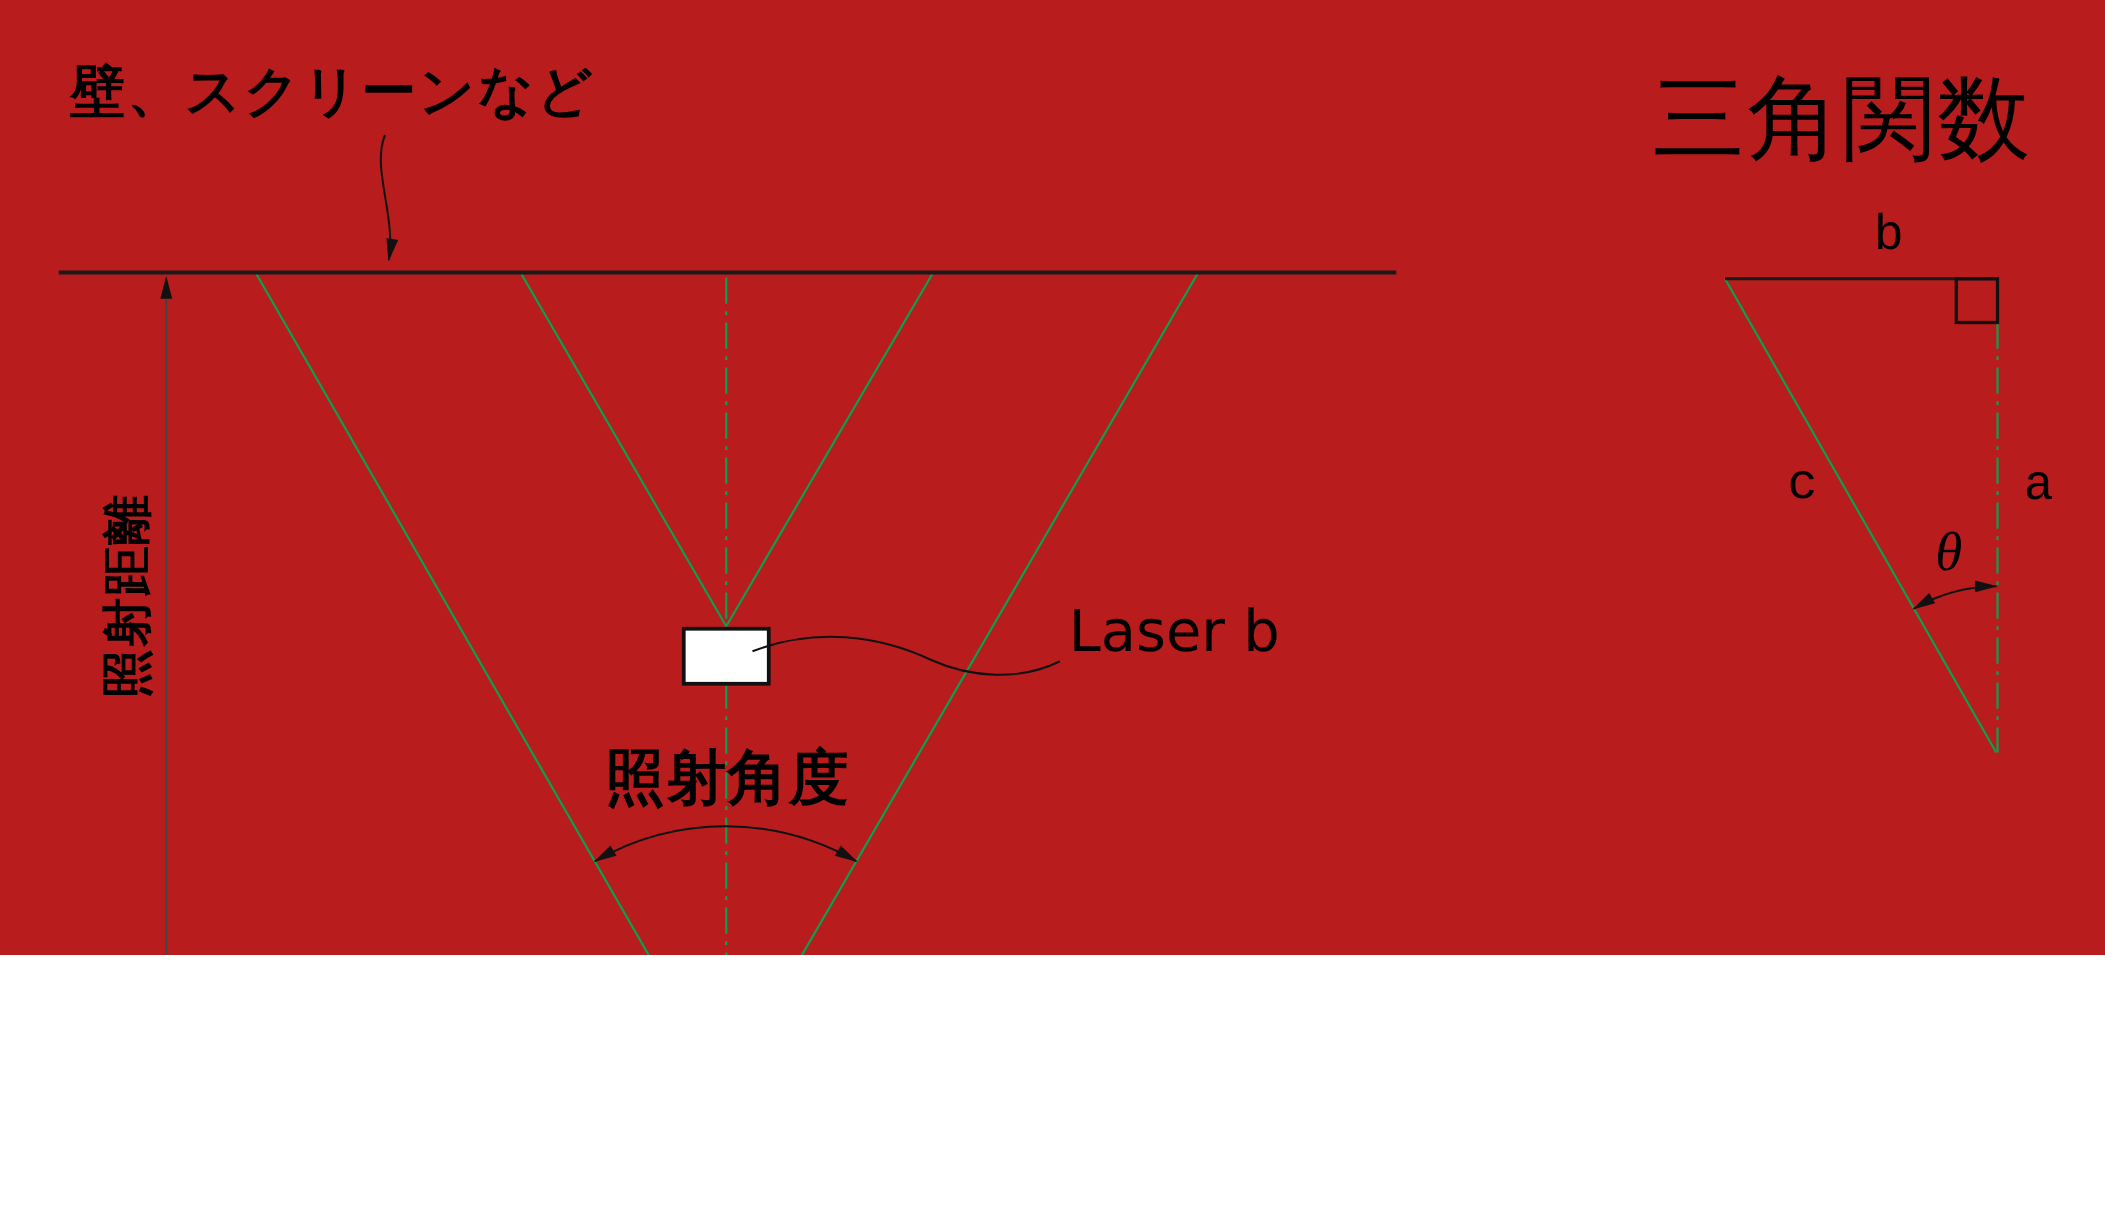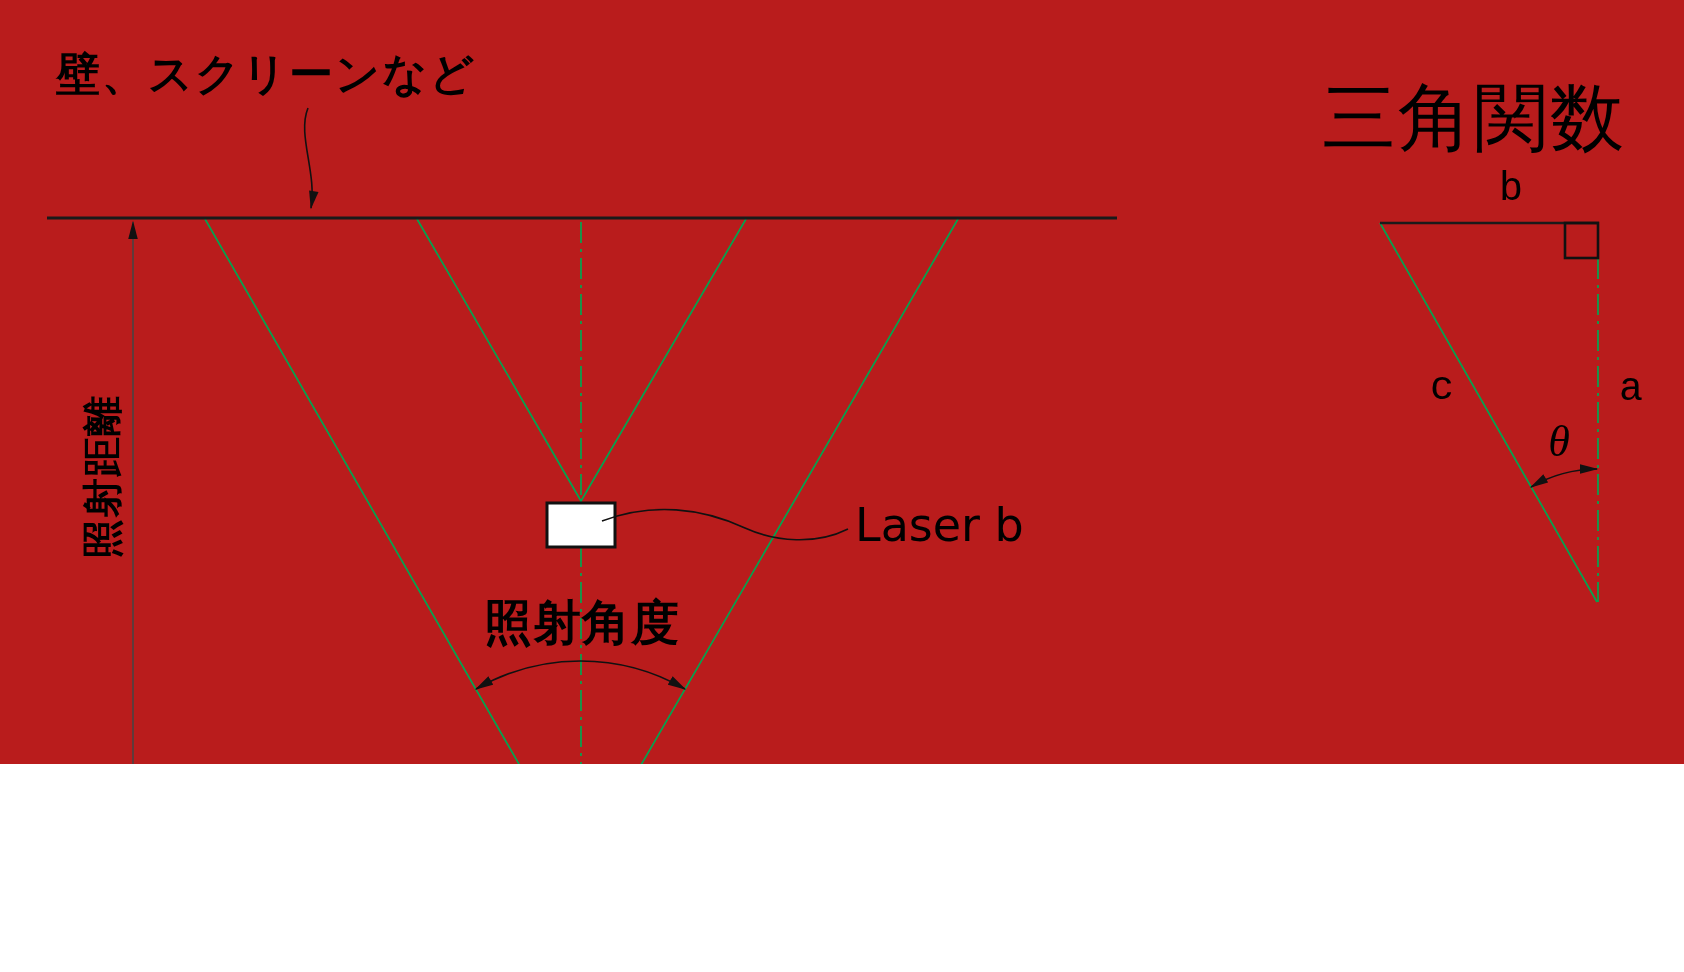--- a/index.html
+++ b/index.html
@@ -76,24 +76,24 @@
 
     <path d="M 1531 487 A 133 133 0 0 1 1597 469" fill="none" stroke="#111" stroke-width="1.6" marker-start="url(#ah)" marker-end="url(#ah)"></path>
   </svg>
 
   <div class="label jp-big" style="left:56px; top:52px;">壁、スクリーンなど</div>
 
   <div class="label jp-distance" style="left:20px; top:457px;">照射距離</div>
 
   <div class="label jp-angle" style="left:480px; top:598px;text-align:right;">照射角度</div>
 
-  <div class="label latin" style="left:855px; top:502px;">Laser b</div>
+  <div class="label latin" style="left:855px; top:482px;">Laser b</div>
 
 
-  <div class="label jp-title" style="left:1322px; top:80px;">三角関数</div>
+  <div class="label jp-title" style="left:1322px; top:58px;">三角関数</div>
 
   <div class="label math side-label" style="left:1491px; top:170px;">b</div>
 
   <div class="label math side-label" style="left:1422px; top:369px;">c</div>
 
   <div class="label math side-label" style="left:1611px; top:370px;">a</div>
 
   <div class="label math math-it side-label" style="left:1539px; top:420px; font-size:44px;">θ</div>
 
 

